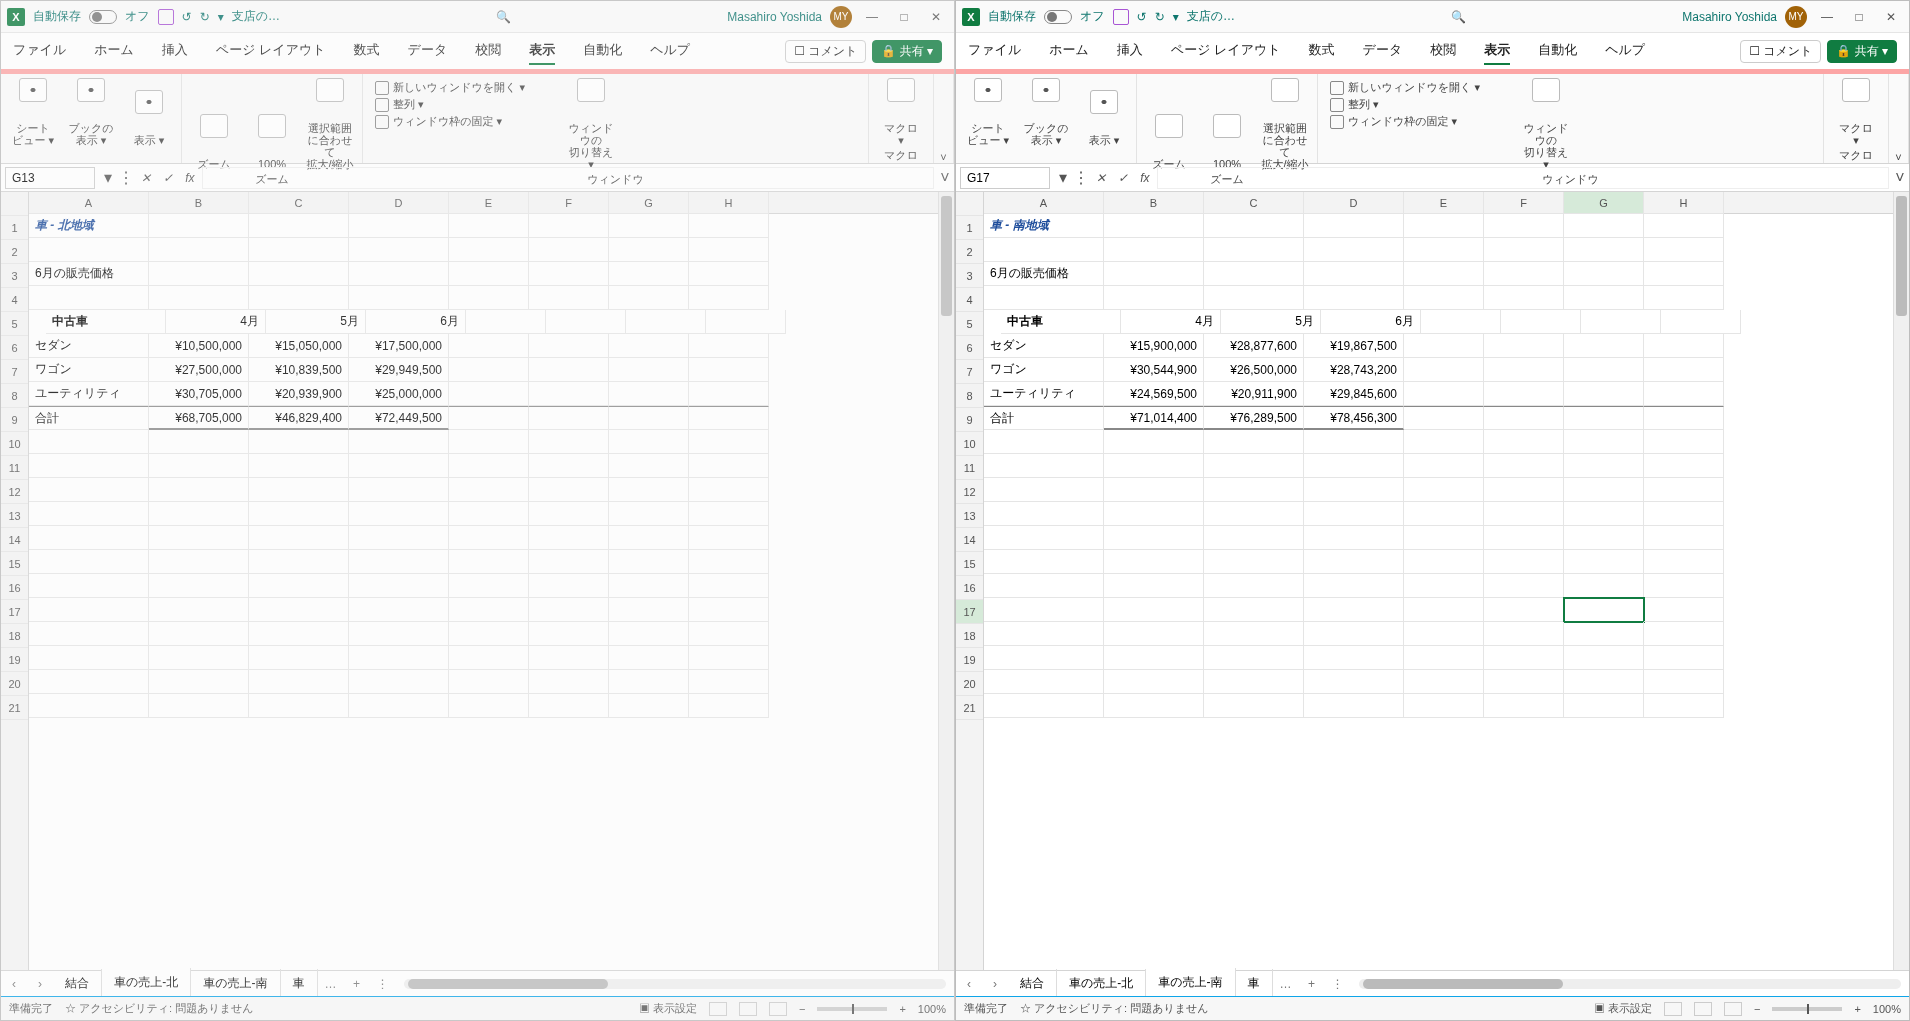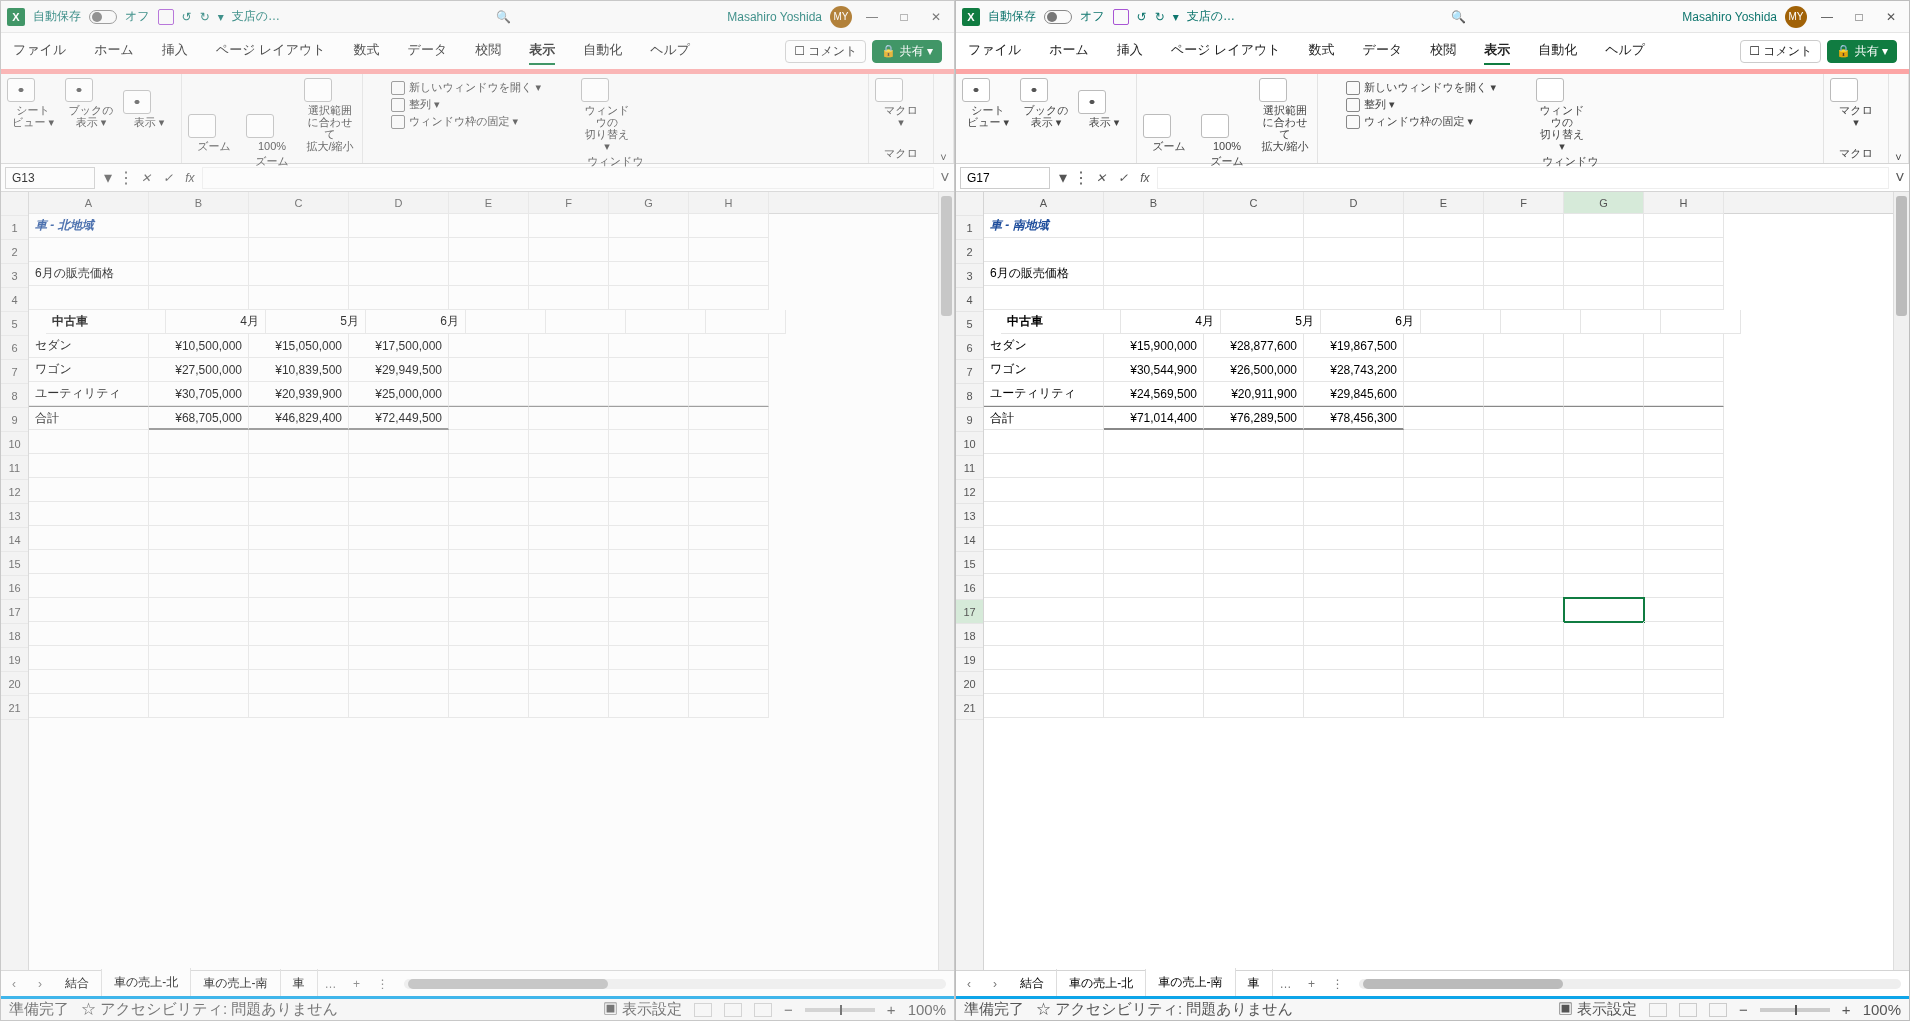--- a/index.html
+++ b/index.html
@@ -17,25 +17,25 @@
   .titlebar .wbtn { width:24px; text-align:center; font-size:12px; color:#555; }
   .tabs { display:flex; gap:28px; padding:4px 12px; font-size:13px; color:#222; border-bottom:5px solid #fca5a5; }
   .tabs .tab { padding:4px 0; cursor:pointer; }
   .tabs .tab.active { border-bottom:2px solid #107c41; font-weight:600; }
   .tabs .rbtn { margin-left:auto; display:flex; gap:6px; align-items:center; }
   .tabs .btn { border:1px solid #ccc; padding:2px 8px; border-radius:4px; font-size:12px; }
   .tabs .btn.green { background:#107c41; color:#fff; border-color:#107c41; }
   .ribbon { display:flex; border-bottom:1px solid #d4d4d4; background:#fafafa; height:90px; }
   .grp { display:flex; flex-direction:column; align-items:center; border-right:1px solid #e3e3e3; padding:4px 6px 0; font-size:11px; color:#444; }
   .grp .row { display:flex; gap:6px; }
-  .grp .cell { display:flex; flex-direction:column; justify-content:flex-end; font-size:11px; width:52px; text-align:center; gap:2px; }
+  .grp .cell { display:flex; flex-direction:column; align-items:center; justify-content:flex-end; font-size:11px; width:52px; text-align:center; gap:20px; }
   .grp .ic { width:28px; height:24px; border:1px solid #bbb; border-radius:3px; background:#fff; }
   .grp .ic.eye { background: radial-gradient(#555 2px, transparent 3px) center/100% no-repeat #fff; }
   .grp .lbl { font-size:11px; line-height:1.1; }
-  .grp .mini { font-size:11px; display:flex; align-items:center; gap:4px;margin-left:16px; }
+  .grp .mini { font-size:11px; display:flex; align-items:center; gap:4px; }
   .grp .mini .mi { width:14px; height:14px; border:1px solid #888; border-radius:2px; }
   .grp .glabel { margin-top:auto; font-size:11px; padding:2px 0; }
   .fbar { display:flex; align-items:center; border-bottom:1px solid #d4d4d4; height:28px; }
   .fbar .nb { width:90px; border:1px solid #ccc; margin:2px 4px; height:22px; display:flex; align-items:center; padding:0 6px; font-size:12px; }
   .fbar .dd { width:18px; text-align:center; color:#555; }
   .fbar .fx { font-style:italic; font-size:12px; padding:0 6px; color:#555; }
   .fbar .finput { flex:1; border:1px solid #eee; height:22px; margin:2px; }
   .gridwrap { flex:1; display:flex; overflow:hidden; position:relative; }
   .rownums { width:28px; background:#f3f3f3; border-right:1px solid #d4d4d4; }
   .rownums div, .colhdr div { font-size:11px; text-align:center; color:#555; border-bottom:1px solid #e5e5e5; height:24px; line-height:24px; }
@@ -51,21 +51,21 @@
   .totrow .c.r { border-bottom:2px solid #888; }
   .colw-A { width:120px; } .colw-B,.colw-C,.colw-D { width:100px; } .colw { width:80px; }
   .vscroll { width:16px; background:#f0f0f0; border-left:1px solid #ddd; position:relative; }
   .vscroll .thumb { position:absolute; top:4px; left:2px; right:2px; height:120px; background:#bbb; border-radius:3px; }
   .sheetbar { display:flex; align-items:center; height:26px; border-top:1px solid #d4d4d4; font-size:12px; }
   .sheetbar .nav { width:26px; text-align:center; color:#777; }
   .sheetbar .stab { padding:6px 12px; border-right:1px solid #ddd; }
   .sheetbar .stab.active { background:#fff; border-bottom:2px solid #107c41; }
   .sheetbar .hscroll { flex:1; height:10px; background:#eee; margin:0 8px; border-radius:5px; position:relative; }
   .sheetbar .hscroll .ht { position:absolute; left:4px; width:200px; top:0; bottom:0; background:#bbb; border-radius:5px; }
-  .status { display:flex; align-items:center; height:24px; border-top:3px solid #0ea5e9; font-size:15px; padding:0 8px; gap:12px; color:#555; background:#f7f7f7; }
+  .status { display:flex; align-items:center; height:24px; border-top:1px solid #0ea5e9; font-size:11px; padding:0 8px; gap:12px; color:#555; background:#f7f7f7; }
   .status .sep { flex:1; }
   .status .zbox { border:1px solid #ccc; width:18px; height:14px; }
   .selcell { outline:2px solid #107c41; outline-offset:-1px; }
   .rowhdr-box { height:22px; }
   .rownums div.selrh { background:#d6ead9; }
   .colhdr div.selch { background:#d6ead9; }
 </style>
 </head>
 <body>
 

